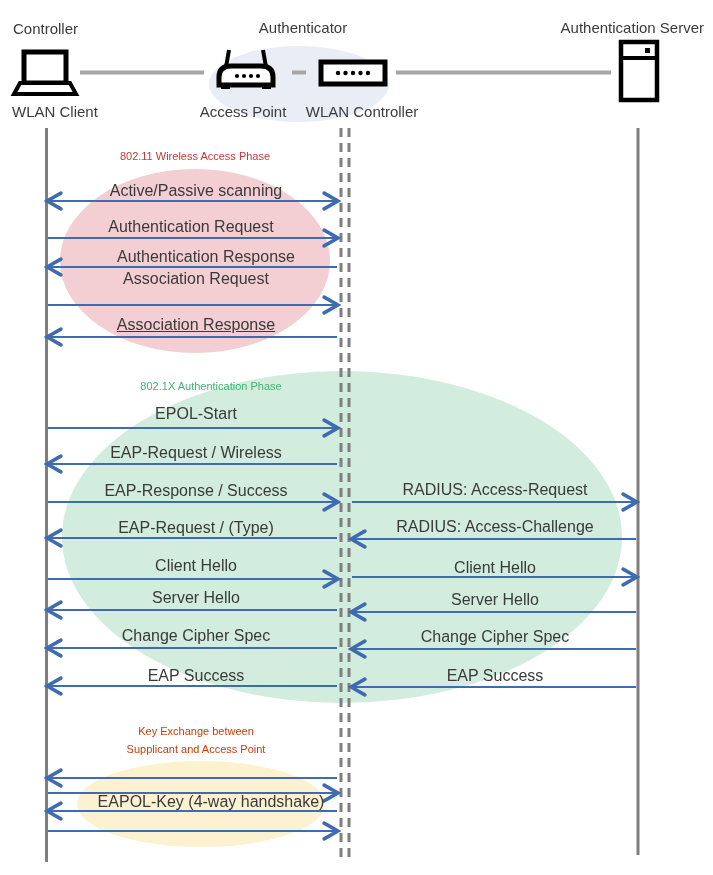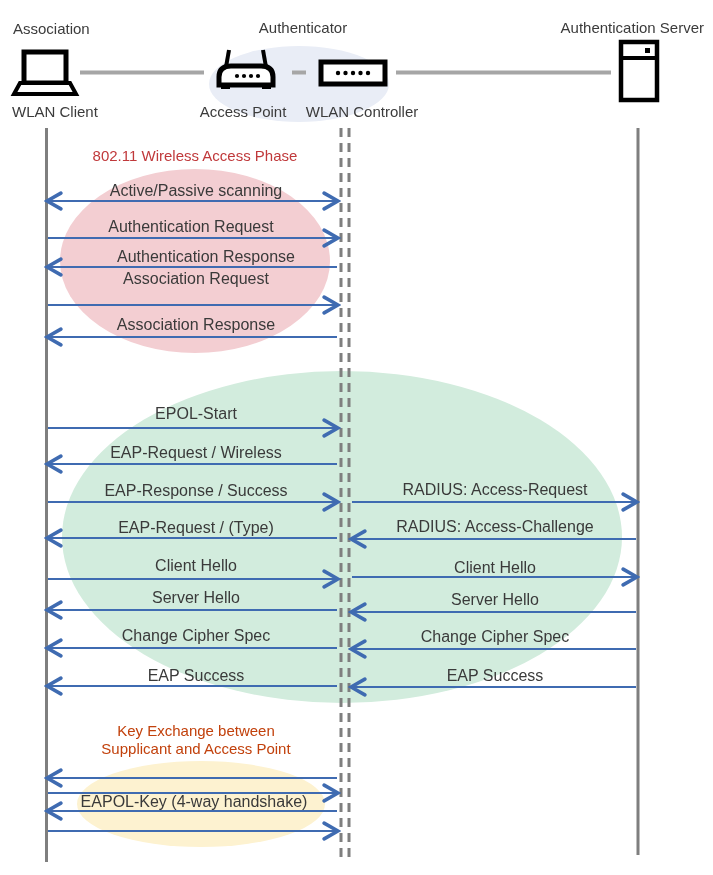--- a/index.html
+++ b/index.html
@@ -12,21 +12,21 @@
   .lifeline.dashed{stroke-dasharray:9 6;}
   .topo-link{stroke:#a6a6a6;stroke-width:4;}
   .msg-arrow{stroke:#3f6bb1;stroke-width:2.2;}
   .lbl{position:absolute;font-size:15px;color:#3b3b3b;white-space:nowrap;}
   .lbl.center{text-align:center;}
   .msg-label{
     position:absolute;width:290px;text-align:center;transform:translateY(-50%);
     font-size:16px;color:#3a3a3a;white-space:nowrap;
   }
   .phase-title{
-    position:absolute;width:290px;text-align:center;font-size:15px;
+    position:absolute;width:290px;text-align:center;font-size:11px;
     white-space:pre-line;line-height:18px;
   }
   #phase1-title{left:50px;top:147px;}
   #phase2-title{left:66px;top:377px;}
   #phase3-title{left:51px;top:722px;}
   .icon{position:absolute;}
   .icon line,.icon path,.icon rect{stroke-linecap:butt;}
 </style>
 </head>
 <body>
@@ -106,47 +106,48 @@
     <circle cx="42.5" cy="14" r="2.2" fill="#000"></circle>
     <circle cx="50" cy="14" r="2.2" fill="#000"></circle>
   </svg>
 
   <svg class="icon" style="left:618px;top:39px" width="42" height="64" viewBox="0 0 42 64">
     <rect x="3" y="3" width="36" height="58" fill="#fff" stroke="#000" stroke-width="4.5"></rect>
     <line x1="3" y1="19" x2="39" y2="19" stroke="#000" stroke-width="4"></line>
     <rect x="27" y="9" width="5" height="5" fill="#000"></rect>
   </svg>
 
-  <div class="lbl" style="left:13px;top:20px">Association</div>
+  <div class="lbl" style="left:13px;top:20px">Controller</div>
   <div class="lbl center" style="left:233px;top:19px;width:140px">Authenticator</div>
   <div class="lbl" style="right:9px;top:19px">Authentication Server</div>
 
   <div class="lbl" style="left:12px;top:103px">WLAN Client</div>
   <div class="lbl center" style="left:183px;top:103px;width:120px">Access Point</div>
   <div class="lbl center" style="left:302px;top:103px;width:120px">WLAN Controller</div>
 
   <div class="phase-title" id="phase1-title" style="color: rgb(192, 57, 59);">802.11 Wireless Access Phase</div>
+  <div class="phase-title" id="phase2-title" style="color: rgb(65, 179, 117);">802.1X Authentication Phase</div>
   <div class="phase-title" id="phase3-title" style="color: #c2410c;">Key Exchange between
 Supplicant and Access Point</div>
 
   <div id="labels">
       <div class="msg-label" style="left: 51px; top: 191px;">Active/Passive scanning</div>
       <div class="msg-label" style="left: 46px; top: 227px;">Authentication Request</div>
       <div class="msg-label" style="left: 61px; top: 257px;">Authentication Response</div>
       <div class="msg-label" style="left: 51px; top: 279px;">Association Request</div>
-      <div class="msg-label" style="left: 51px; top: 325px;">Association Response</div>
+      <div class="msg-label" style="left: 51px; top: 325px; text-decoration: underline;">Association Response</div>
       <div class="msg-label" style="left: 51px; top: 414px;">EPOL-Start</div>
       <div class="msg-label" style="left: 51px; top: 453px;">EAP-Request / Wireless</div>
       <div class="msg-label" style="left: 51px; top: 491px;">EAP-Response / Success</div>
       <div class="msg-label" style="left: 350px; top: 490px;">RADIUS: Access-Request</div>
       <div class="msg-label" style="left: 51px; top: 528px;">EAP-Request / (Type)</div>
       <div class="msg-label" style="left: 350px; top: 527px;">RADIUS: Access-Challenge</div>
       <div class="msg-label" style="left: 51px; top: 566px;">Client Hello</div>
       <div class="msg-label" style="left: 350px; top: 568px;">Client Hello</div>
       <div class="msg-label" style="left: 51px; top: 598px;">Server Hello</div>
       <div class="msg-label" style="left: 350px; top: 600px;">Server Hello</div>
       <div class="msg-label" style="left: 51px; top: 636px;">Change Cipher Spec</div>
       <div class="msg-label" style="left: 350px; top: 637px;">Change Cipher Spec</div>
       <div class="msg-label" style="left: 51px; top: 676px;">EAP Success</div>
       <div class="msg-label" style="left: 350px; top: 676px;">EAP Success</div>
-      <div class="msg-label" style="left: 49px; top: 802px;">EAPOL-Key (4-way handshake)</div>
+      <div class="msg-label" style="left: 66px; top: 802px;">EAPOL-Key (4-way handshake)</div>
     </div>
 </div>
 
 </body></html>

